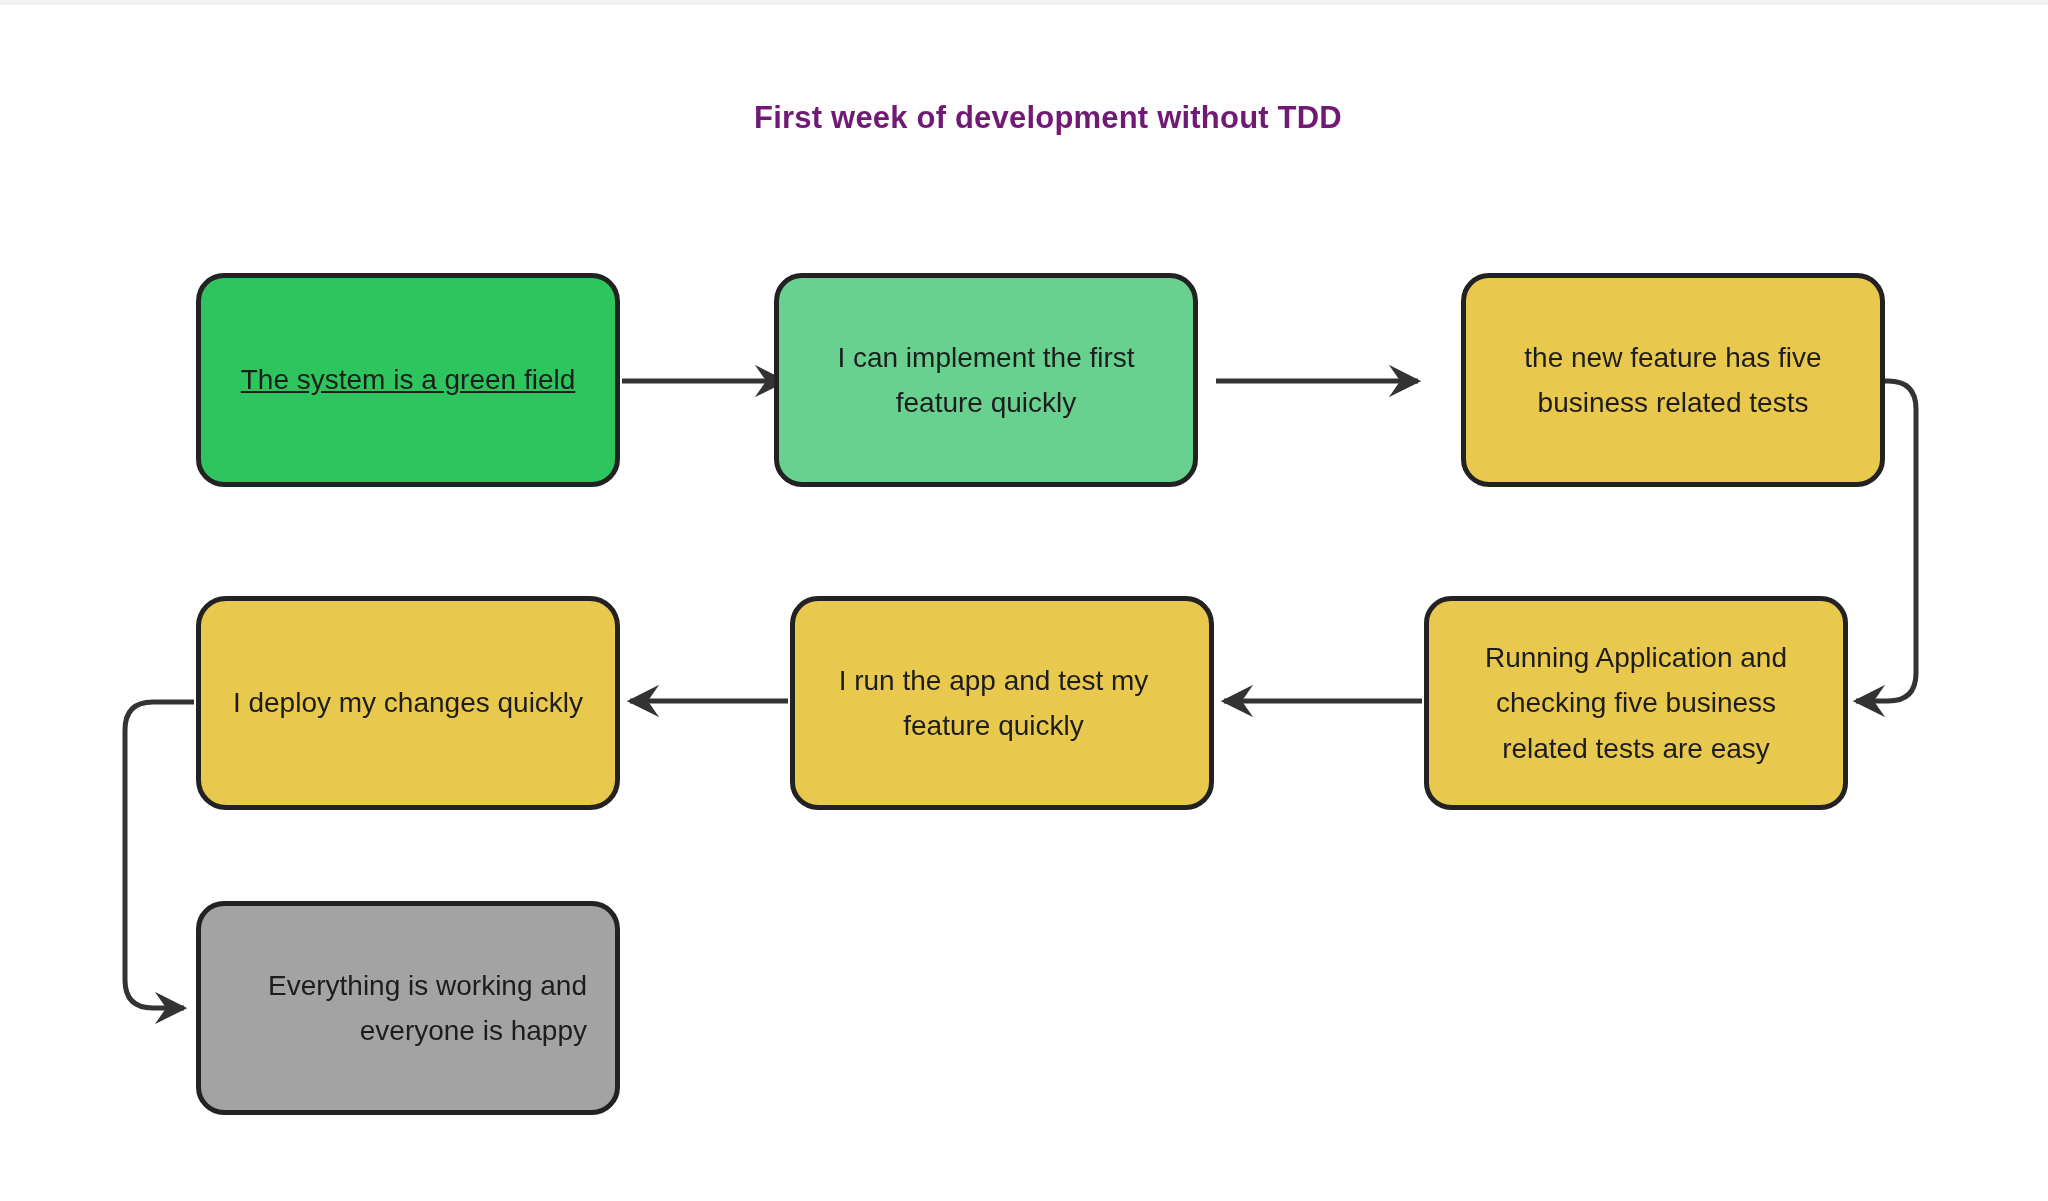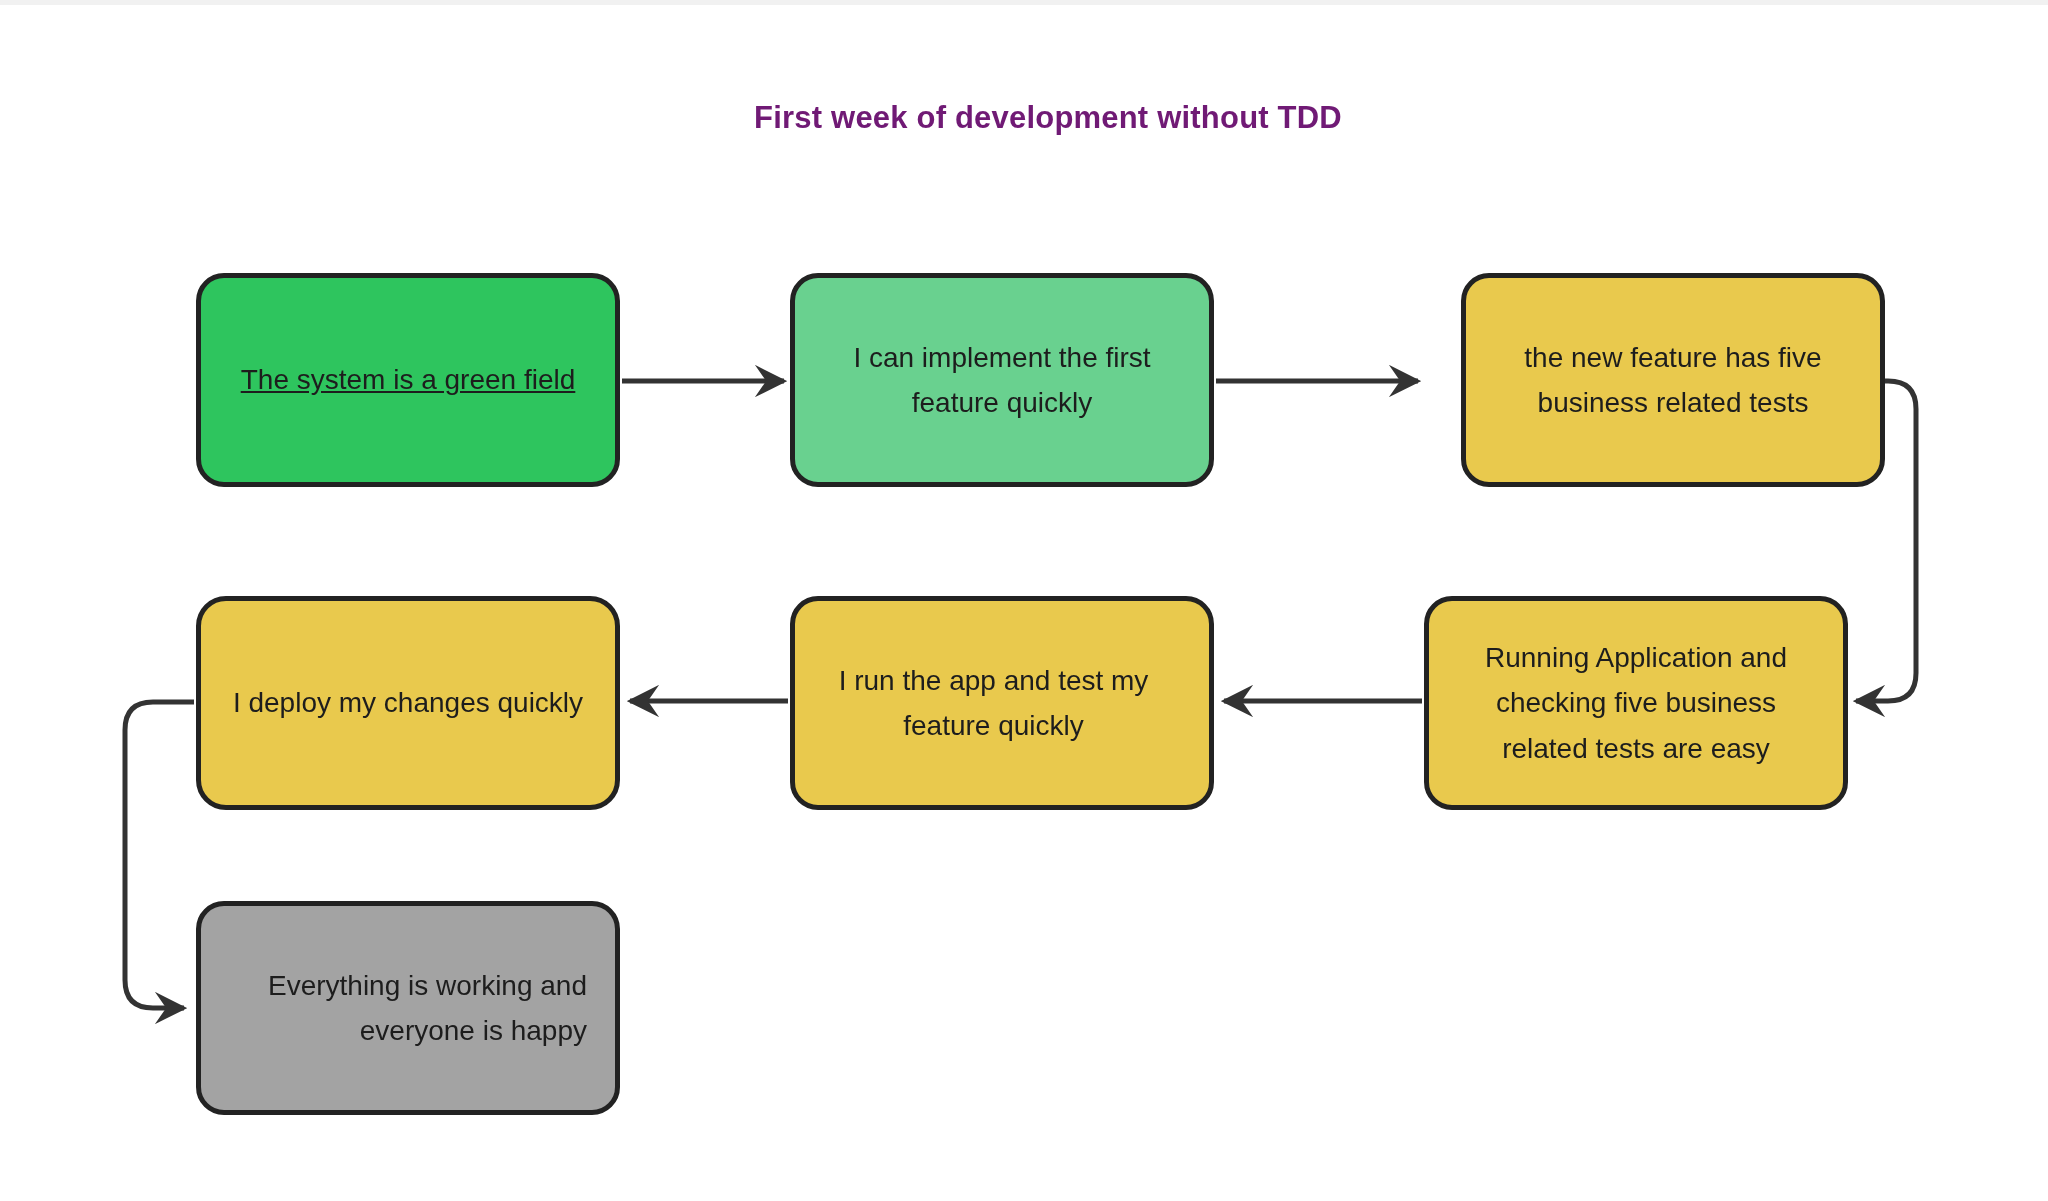--- a/index.html
+++ b/index.html
@@ -43,23 +43,23 @@
     display: flex;
     align-items: center;
     justify-content: center;
     text-align: center;
     padding: 0 28px;
     font-size: 28px;
     line-height: 1.62;
     color: #1d1d1d;
   }
   .n0 { left: 196px;  top: 273px; text-decoration: underline; }
-  .n1 { left: 790px;  top: 273px; }
+  .n1 { left: 774px;  top: 273px; }
   .n2 { left: 1424px; top: 273px; }
-  .n3 { left: 1424px; top: 596px; }
+  .n3 { left: 1424px; top: 596px; border-radius: 27px; }
   .n4 { left: 790px;  top: 596px; }
   .n5 { left: 196px;  top: 596px; border-radius: 30px; }
   .n6 { left: 196px;  top: 901px; }
 </style>
 </head>
 <body>
 
 <div class="canvas">
 
   <div class="top-strip"></div>

